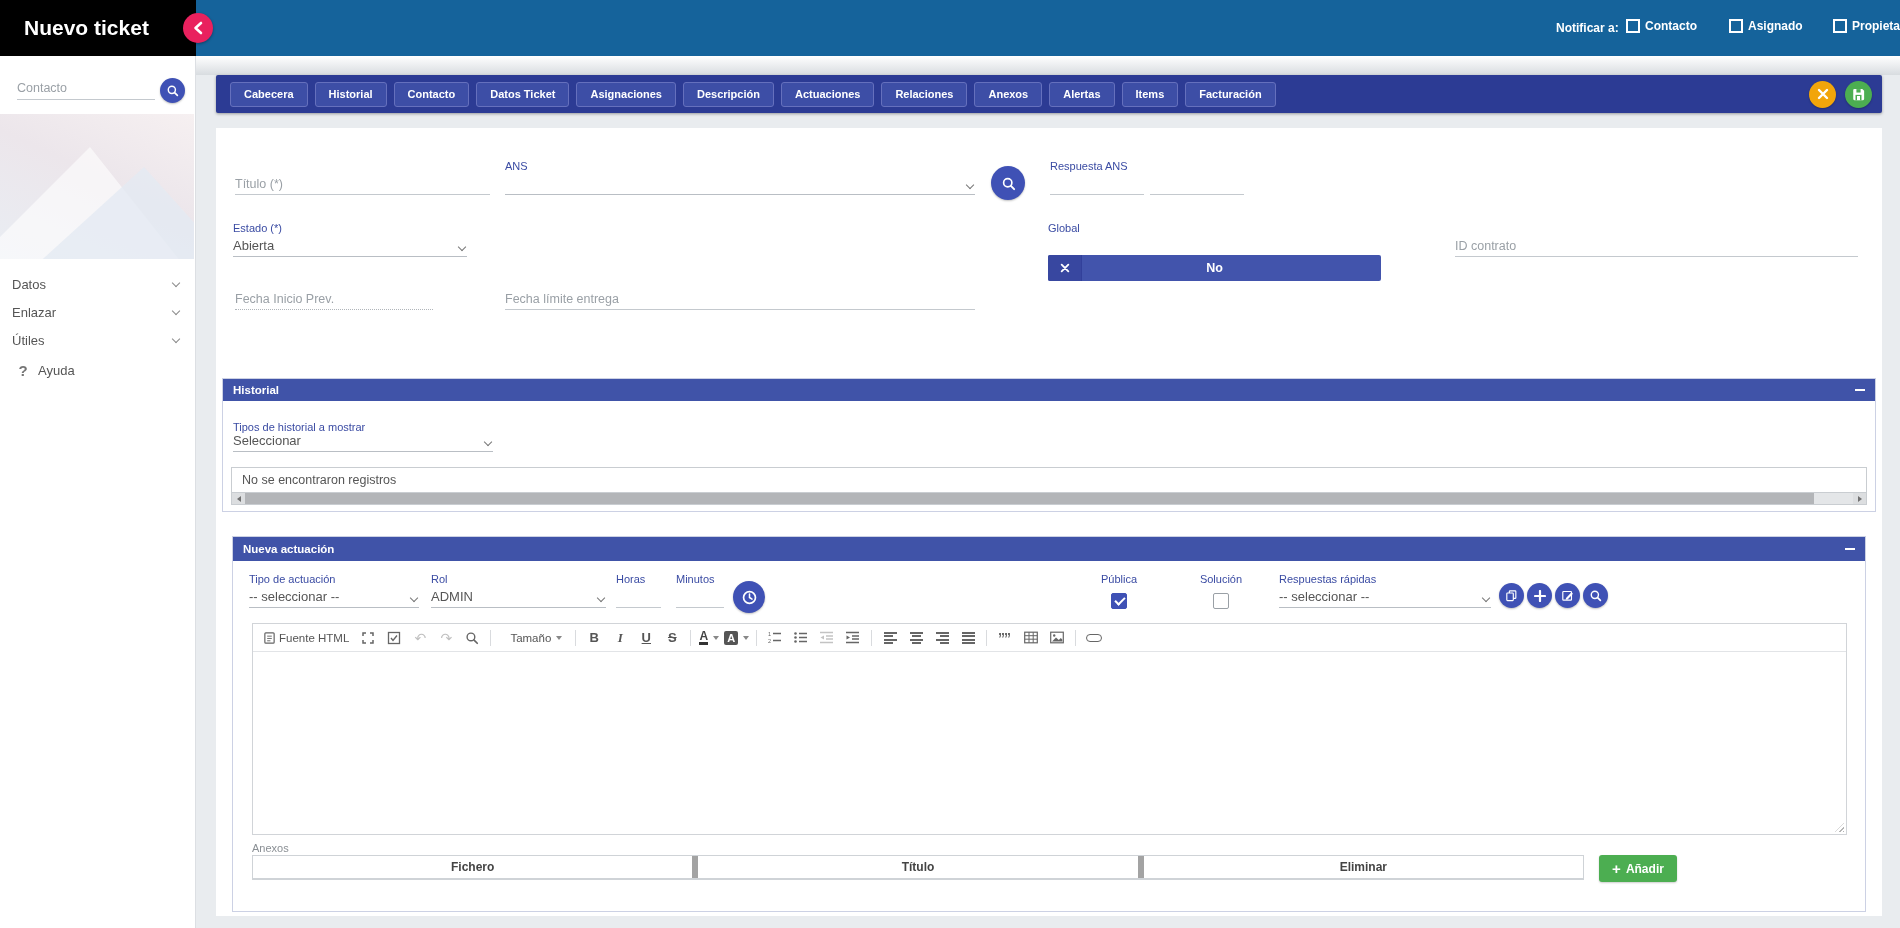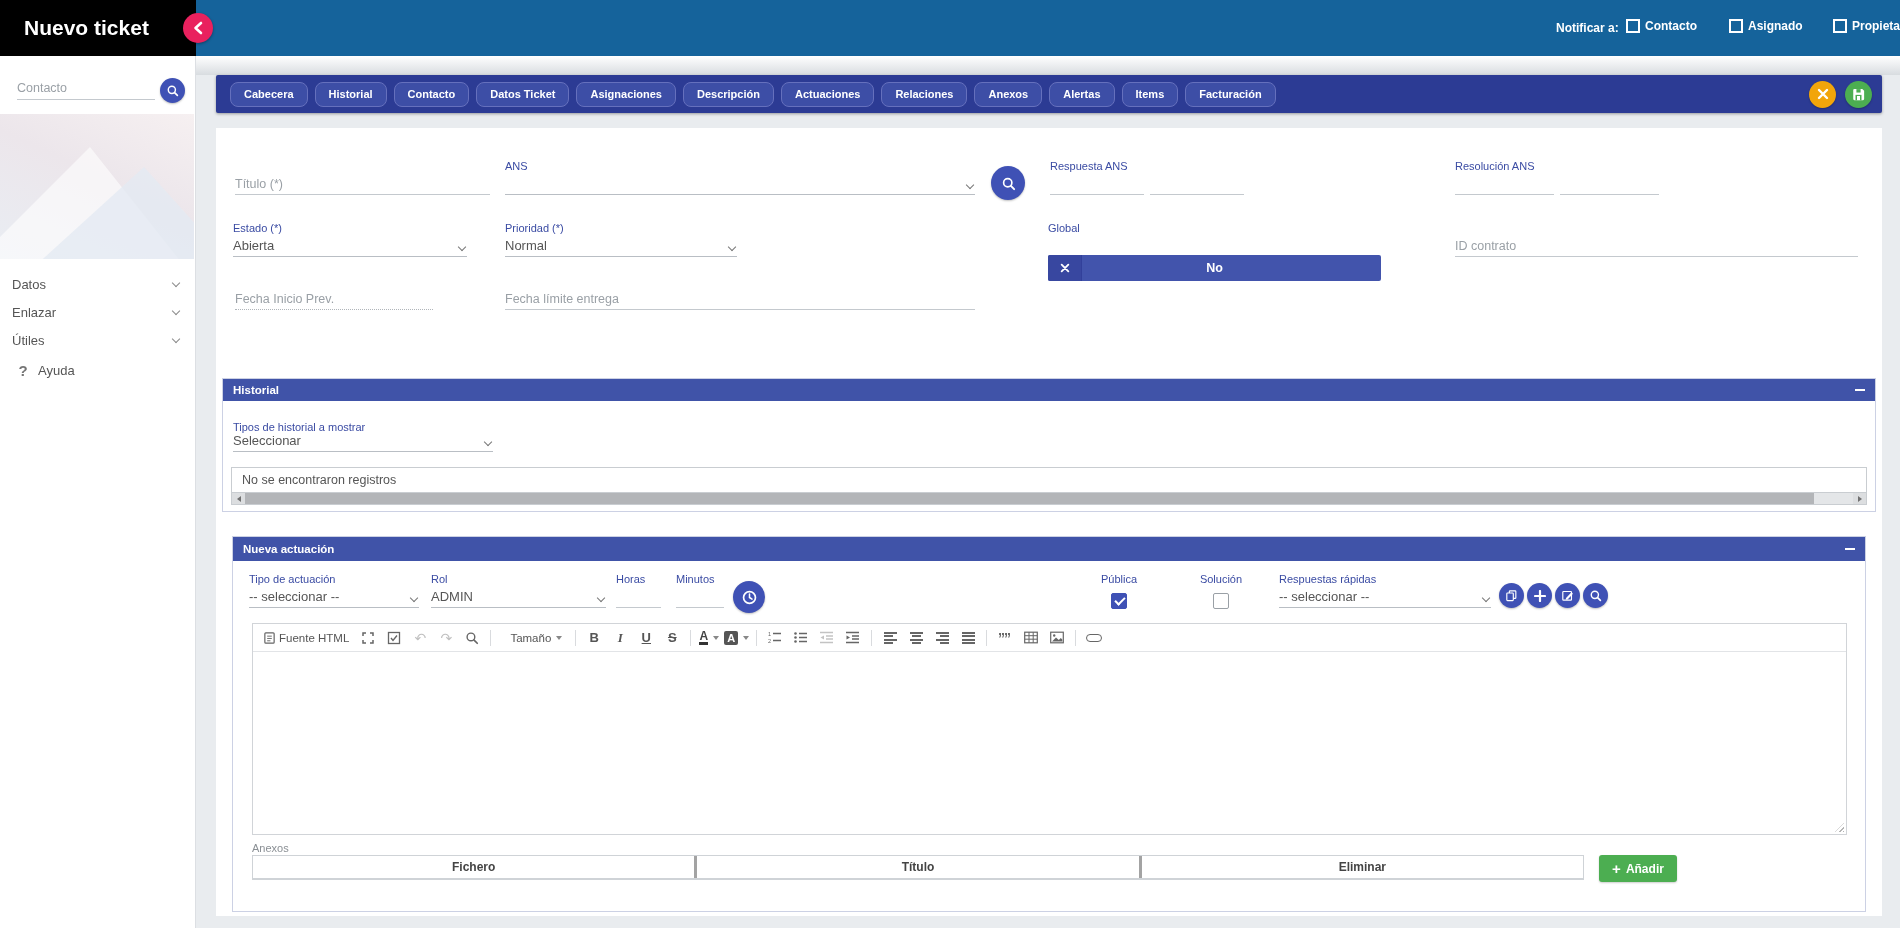--- a/index.html
+++ b/index.html
@@ -30,21 +30,21 @@
   .side-item{position:absolute;left:0;width:100%;height:28px;display:flex;align-items:center;padding:0 16px 0 12px;font-size:13px;color:#555;cursor:pointer}
   .side-item .grow{flex:1}
   .chev{width:6px;height:6px;border-right:1.5px solid #8a8a8a;border-bottom:1.5px solid #8a8a8a;transform:rotate(45deg);display:inline-block;margin-top:-3px}
   .side-help{position:absolute;left:0;top:300px;width:100%;height:28px;display:flex;align-items:center;font-size:13px;color:#555;cursor:pointer}
   .qmark{display:inline-block;width:30px;text-align:center;margin-left:8px;color:#757575;font-weight:bold;font-size:15px}
 
   
   .band{position:absolute;left:196px;right:0;top:56px;height:19px;background:linear-gradient(#ffffff,#d8dce0)}
   .navbar{position:absolute;left:216px;right:18px;top:75px;height:38px;background:#2c3b94;border-radius:2px;box-shadow:0 1px 3px rgba(0,0,0,.35);display:flex;align-items:center;padding:0 10px 0 14px}
   .tabs{display:flex;gap:7px;align-items:center}
-  .tab{height:25px;padding:0 13px;background:#3d4ea6;border:1px solid #6570bd;border-radius:8px;color:#fff;font-size:11px;font-weight:bold;line-height:23px;white-space:nowrap}
+  .tab{height:25px;padding:0 13px;background:#3d4ea6;border:1px solid #6570bd;border-radius:3px;color:#fff;font-size:11px;font-weight:bold;line-height:23px;white-space:nowrap}
   .nav-actions{margin-left:auto;display:flex;gap:9px}
   .nav-actions .circle-btn{width:27px;height:27px}
   .orange{background:#f2a50a}
   .green{background:#4cae51}
 
   .card{position:absolute;left:216px;right:18px;top:128px;height:788px;background:#fff}
 
   
   .fg{position:absolute}
   .flabel{font-size:11px;color:#3a4ba3;height:13px;white-space:nowrap}
@@ -108,21 +108,21 @@
   .al-j{background-size:13px 2px,13px 2px,13px 2px,13px 2px;background-position:0 0,0 3px,0 7px,0 10px}
   .pill{width:16px;height:8px;border:1.5px solid #666;border-radius:4px;display:inline-block}
   .ublk{font-size:14px;line-height:14px}
   .ed-body{position:relative;height:182px;background:#fff}
   .rsz{position:absolute;right:2px;bottom:2px;width:9px;height:9px;clip-path:polygon(100% 0,100% 100%,0 100%);background:repeating-linear-gradient(135deg,#b5b5b5 0 1px,transparent 1px 3px);cursor:nwse-resize}
 
   
   .anx-label{position:absolute;left:19px;top:305px;font-size:11px;color:#8a8f94}
   .atable{position:absolute;left:19px;top:318px;width:1332px;border:1px solid #cfd3d7;background:#fff}
   .ahead{display:flex;height:23px;border-bottom:1px solid #cfd3d7}
-  .ahead>div{flex:1;border-right:3px solid #a3a3a3;text-align:center;font-weight:bold;font-size:12px;color:#444;line-height:23px}
+  .ahead>div{flex:1;border-right:6px solid #a3a3a3;text-align:center;font-weight:bold;font-size:12px;color:#444;line-height:23px}
   .ahead>div:last-child{border-right:none}
   .abody{height:25px;font-size:12.5px;color:#555;line-height:25px;padding-left:9px}
   .add-btn{position:absolute;left:1366px;top:318px;height:27px;width:78px;background:#4cae51;border-radius:3px;color:#fff;font-size:12px;font-weight:bold;display:flex;align-items:center;justify-content:center;gap:5px;box-shadow:0 1px 2px rgba(0,0,0,.2)}
   .plus-g{font-size:15px;font-weight:bold;line-height:15px}
 </style>
 </head>
 <body>
 
 <header class="topbar">
   <div class="tb-left">
@@ -237,43 +237,29 @@
   </button>
 
   <div class="fg" style="left:834px;top:32px;width:200px">
     <div class="flabel">Respuesta ANS</div>
     <div class="pair">
       <input class="uline" style="width: 94px;">
       <input class="uline" style="width: 94px;">
     </div>
   </div>
 
-  <div class="fg" style="left:1239px;top:32px;width:210px">
-    <div class="flabel">Resolución ANS</div>
-    <div class="pair">
-      <input class="uline" style="width: 99px;">
-      <input class="uline" style="width: 99px;">
-    </div>
-  </div>
 
   <div class="fg" style="left:17px;top:94px;width:234px">
     <div class="flabel">Estado (*)</div>
     <div class="sel">
       <span class="val">Abierta</span>
       <i class="chev"></i>
     </div>
   </div>
 
-  <div class="fg" style="left:289px;top:94px;width:232px">
-    <div class="flabel">Prioridad (*)</div>
-    <div class="sel">
-      <span class="val">Normal</span>
-      <i class="chev"></i>
-    </div>
-  </div>
 
   <div class="fg" style="left:832px;top:94px">
     <div class="flabel">Global</div>
     <div class="toggle">
       <span class="tx">
         <svg width="10" height="10" viewBox="0 0 12 12">
           <path d="M2 2 L10 10 M10 2 L2 10" stroke="#fff" stroke-width="2.2" stroke-linecap="round"></path>
         </svg>
       </span>
       <span class="tlabel">No</span>

